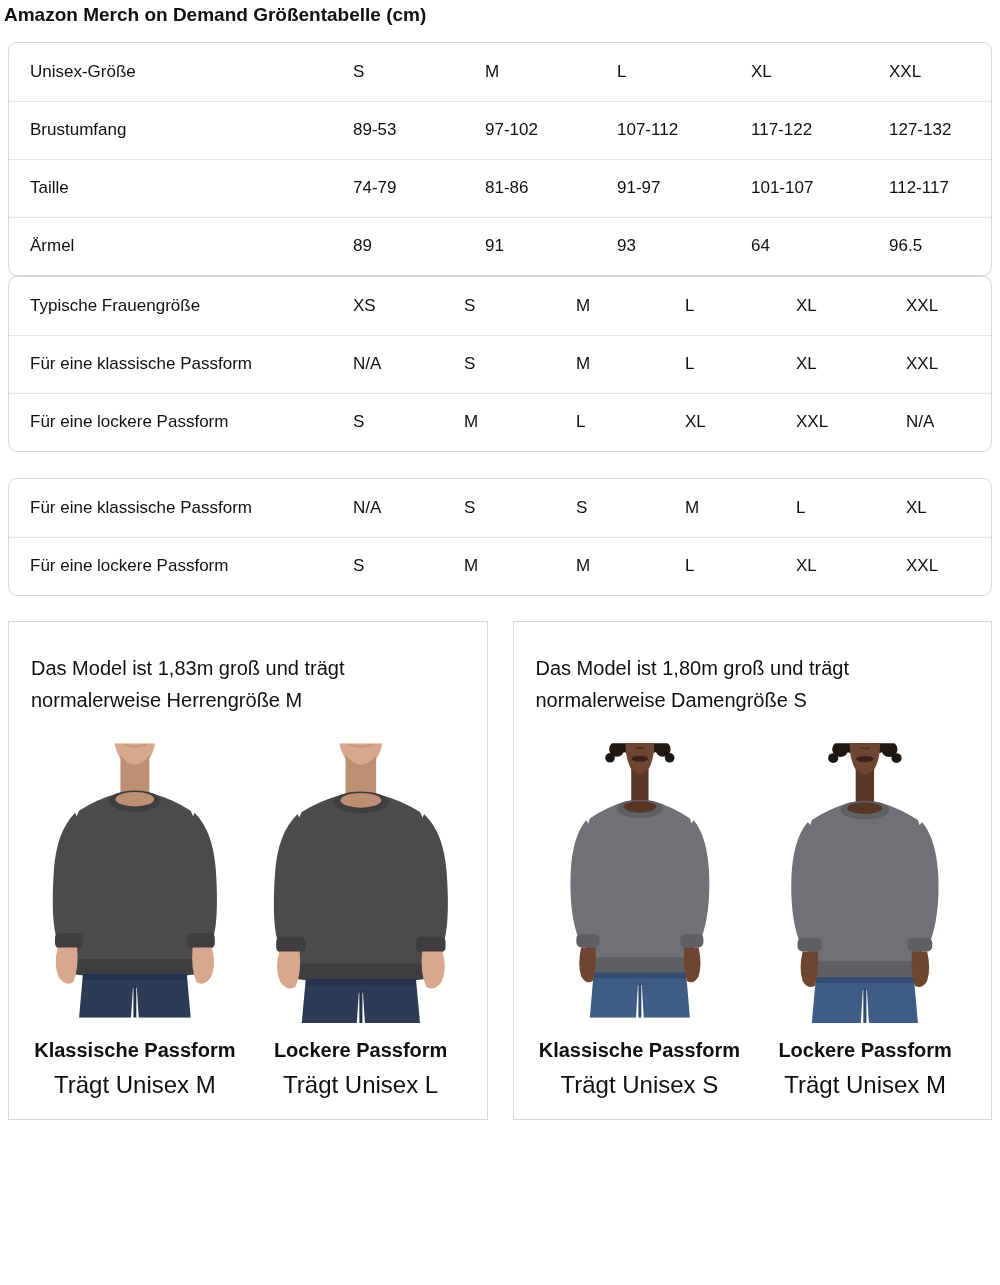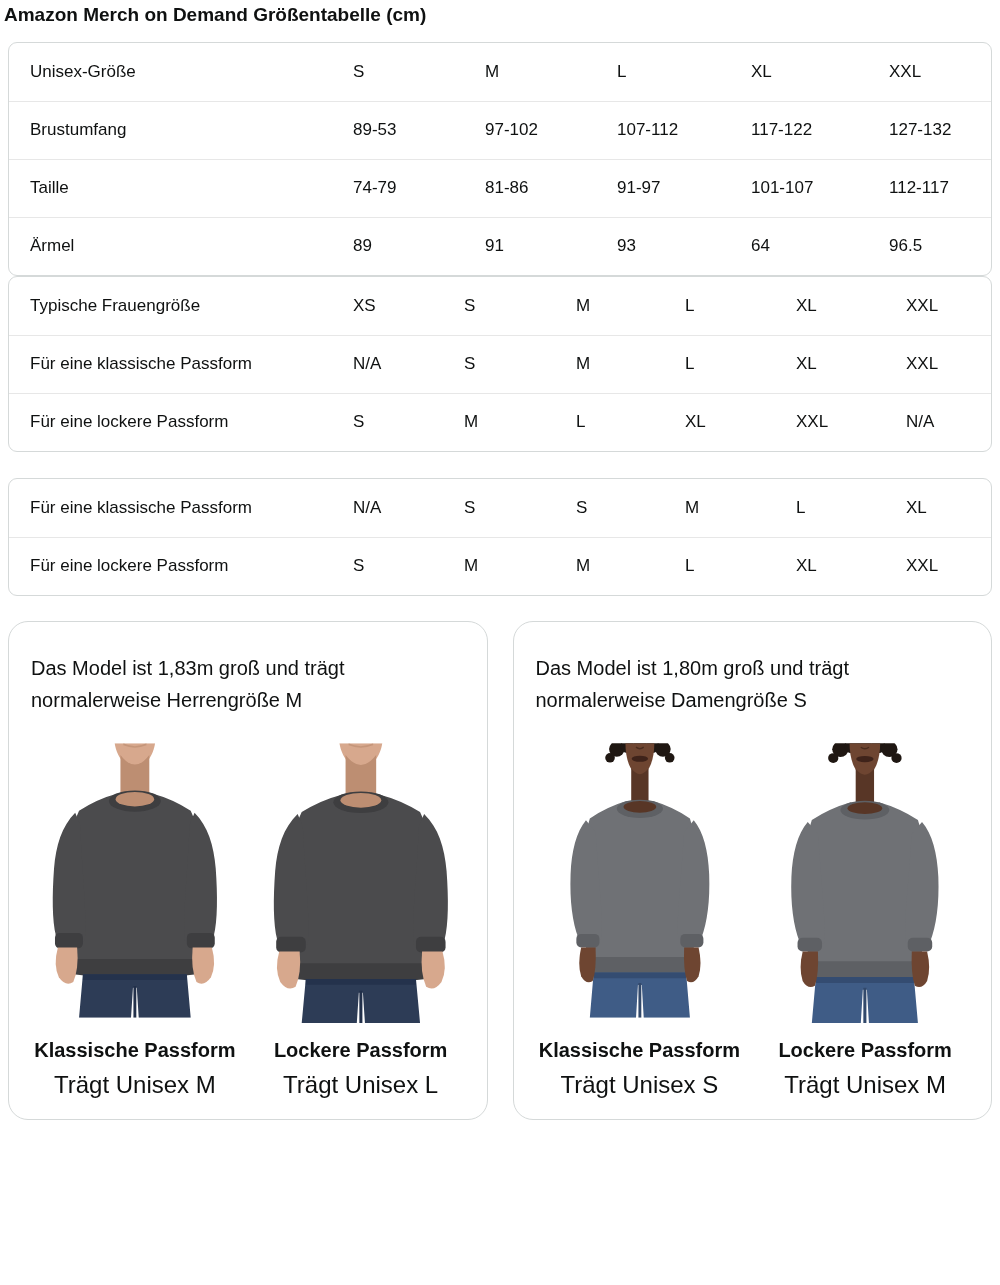--- a/index.html
+++ b/index.html
@@ -53,21 +53,21 @@
   }
   .gap-sm{height:26px;}
   .cards{
     display:flex;
     gap:25px;
     margin:25px 8px 8px 8px;
   }
   .model-card{
     flex:1;
     border:1px solid var(--border);
-    border-radius:20px;
+    border-radius:0;
     padding:22px 20px 20px 20px;
     background:#fff;
   }
   .model-card-description{
     font-size:20px;
     line-height:32px;
     font-weight:400;
     margin:8px 0 22px 2px;
   }
   .photos{

